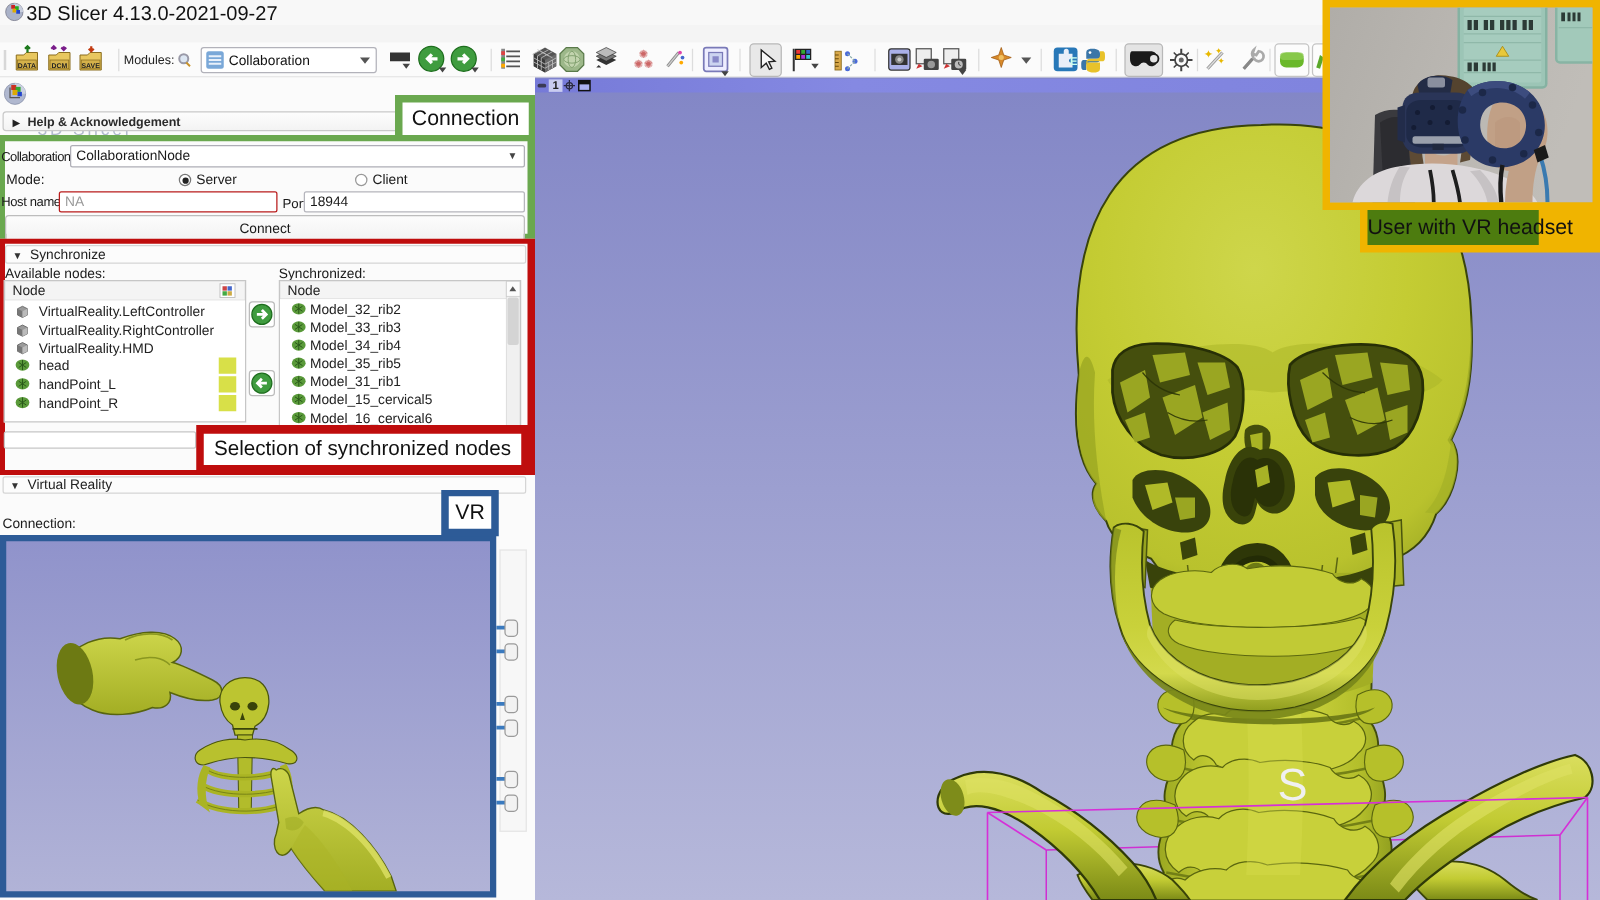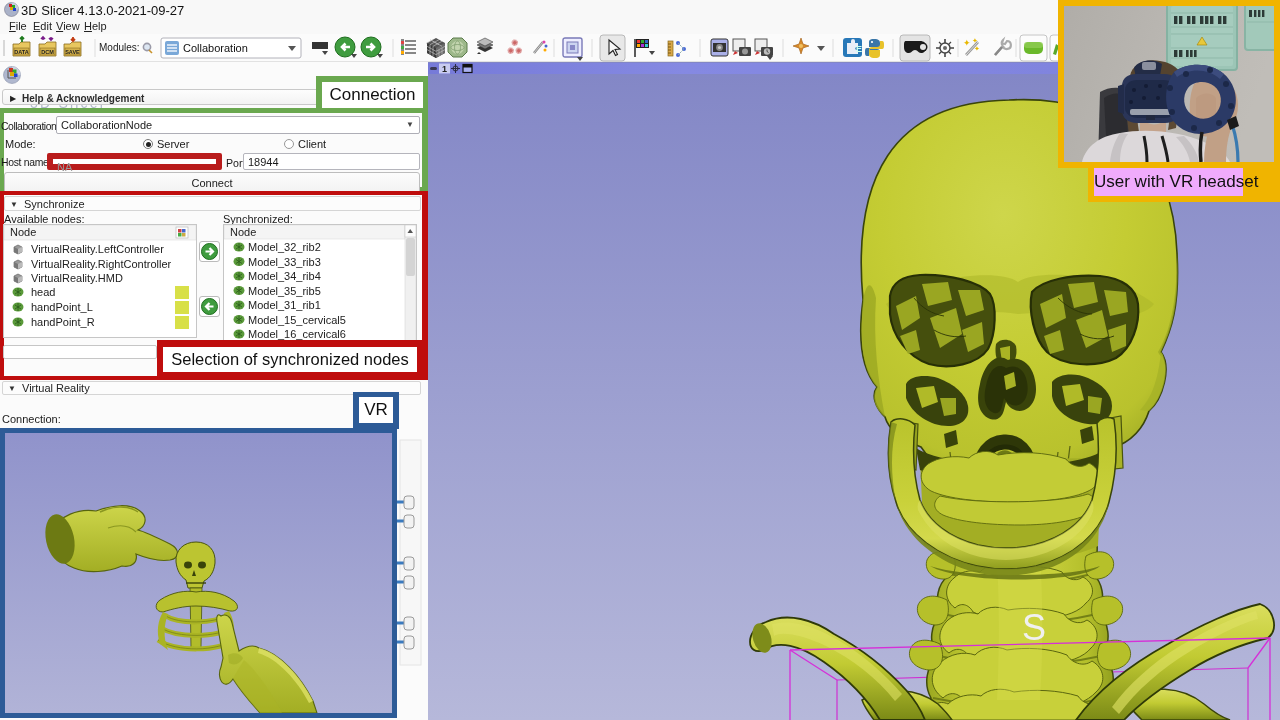--- a/index.html
+++ b/index.html
@@ -17,28 +17,22 @@
   <div class="abs" style="left:4px;top:2px;width:14px;height:14px;">
     <svg width="15" height="15" viewBox="0 0 15 15">
       <circle cx="7.5" cy="7.5" r="7" fill="#aab2c8" stroke="#667" stroke-width="0.5"></circle>
       <path d="M7.5 7.5 L7.5 0.5 A7 7 0 0 1 14.5 7.5 Z" fill="#c8cede"></path>
       <rect x="5" y="2" width="3" height="3" fill="#cc2222"></rect>
       <rect x="8" y="3" width="3" height="3" fill="#22aa22"></rect>
       <rect x="6" y="5" width="3" height="3" fill="#ddaa00"></rect>
       <rect x="9" y="6" width="3" height="3" fill="#2244cc"></rect>
     </svg>
   </div>
-  <div class="abs" style="left:21px;top:3px;font-size:13px;color:#111;">3D Slicer 4.13.0-2021-09-27</div>
-
-  <div class="abs" style="left:0;top:20px;width:1280px;height:14px;background:#f8f8f8;font-size:11px;color:#222;">
-    <span class="abs" style="left:9px;"><u>F</u>ile</span>
-    <span class="abs" style="left:33px;"><u>E</u>dit</span>
-    <span class="abs" style="left:56px;"><u>V</u>iew</span>
-    <span class="abs" style="left:84px;"><u>H</u>elp</span>
-  </div>
+  <div class="abs" style="left:21px;top:3px;font-size:16px;color:#111;">3D Slicer 4.13.0-2021-09-27</div>
+
 
   <div class="abs" id="toolbar" style="left:0;top:34px;width:1280px;height:28px;background:#fbfbfb;border-bottom:1px solid #e2e2e2;">
     <svg width="1280" height="28" viewBox="0 0 1280 28">
 
       <line x1="4" y1="6" x2="4" y2="22" stroke="#d8d8d8" stroke-width="2"></line>
 
       <g transform="translate(13,6)">
         <path d="M0 4 L6 4 L8 2 L17 2 L17 16 L0 16 Z" fill="#e8c75f" stroke="#8a6d1f" stroke-width="0.8"></path>
         <rect x="1" y="8" width="15" height="7" fill="#d4b14a" stroke="#8a6d1f" stroke-width="0.6"></rect>
         <text x="8.5" y="14" font-size="5.5" font-weight="bold" fill="#222" text-anchor="middle" font-family="Liberation Sans">DATA</text>
@@ -303,21 +297,21 @@
     <span class="abs t11" style="left:4px;top:2px;">CollaborationNode</span>
     <span class="abs" style="right:5px;top:3px;font-size:8px;color:#444;">▼</span>
   </div>
   <div class="abs t11" style="left:5px;top:138px;">Mode:</div>
   <div class="abs" style="left:143px;top:139px;width:10px;height:10px;border:1px solid #777;border-radius:50%;background:#fff;"></div>
   <div class="abs" style="left:145.5px;top:141.5px;width:5px;height:5px;border-radius:50%;background:#222;"></div>
   <div class="abs t11" style="left:157px;top:138px;">Server</div>
   <div class="abs" style="left:284px;top:139px;width:10px;height:10px;border:1px solid #999;border-radius:50%;background:#fff;"></div>
   <div class="abs t11" style="left:298px;top:138px;">Client</div>
   <div class="abs" style="left:1px;top:157px;font-size:10.4px;letter-spacing:-0.3px;color:#1a1a1a;">Host name:</div>
-  <div class="abs" style="left:47px;top:153px;width:175px;height:17px;background:#fff;border:6px solid #b91c1c;border-radius:2px;">
+  <div class="abs" style="left:47px;top:153px;width:175px;height:17px;background:#fff;border:1px solid #b91c1c;border-radius:2px;">
     <span class="abs" style="left:4px;top:2px;font-size:11px;color:#9a9a9a;">NA</span>
   </div>
   <div class="abs" style="left:226px;top:157px;font-size:10.6px;color:#1a1a1a;">Port:</div>
   <div class="abs" style="left:243px;top:153px;width:177px;height:17px;background:#fff;border:1px solid #b5b5bc;border-radius:2px;">
     <span class="abs t11" style="left:4px;top:2px;">18944</span>
   </div>
   <div class="abs" style="left:4px;top:172px;width:416px;height:26px;background:linear-gradient(#fcfcfc,#f0f0f0);border:1px solid #bdbdbd;border-radius:3px 3px 0 0;text-align:center;">
     <span class="t11" style="line-height:14px;">Connect</span>
   </div>
 
@@ -871,17 +865,17 @@
         </g>
       </g>
 
       <path d="M138 126 C136 136 136 146 137 156" stroke="#1a1a1a" stroke-width="3.5" fill="none"></path>
       <path d="M168 118 C172 130 174 144 174 156" stroke="#3a7ab0" stroke-width="3.2" fill="none"></path>
       <path d="M163 114 L172 110 L175 120 L166 124 Z" fill="#1a1a1a"></path>
     </svg>
   </div>
 
   <div class="abs" style="left:1088px;top:162px;width:192px;height:40px;background:#f0b400;"></div>
-  <div class="abs" style="left:1094px;top:168px;width:149px;height:28px;background:#f0abfc;text-align:left;white-space:nowrap;">
+  <div class="abs" style="left:1094px;top:168px;width:137px;height:28px;background:#4d7c0f;text-align:left;white-space:nowrap;">
     <span style="font-size:17px;color:#111;line-height:27px;">User with VR headset</span>
   </div>
 
 </div>
 
 </body></html>

